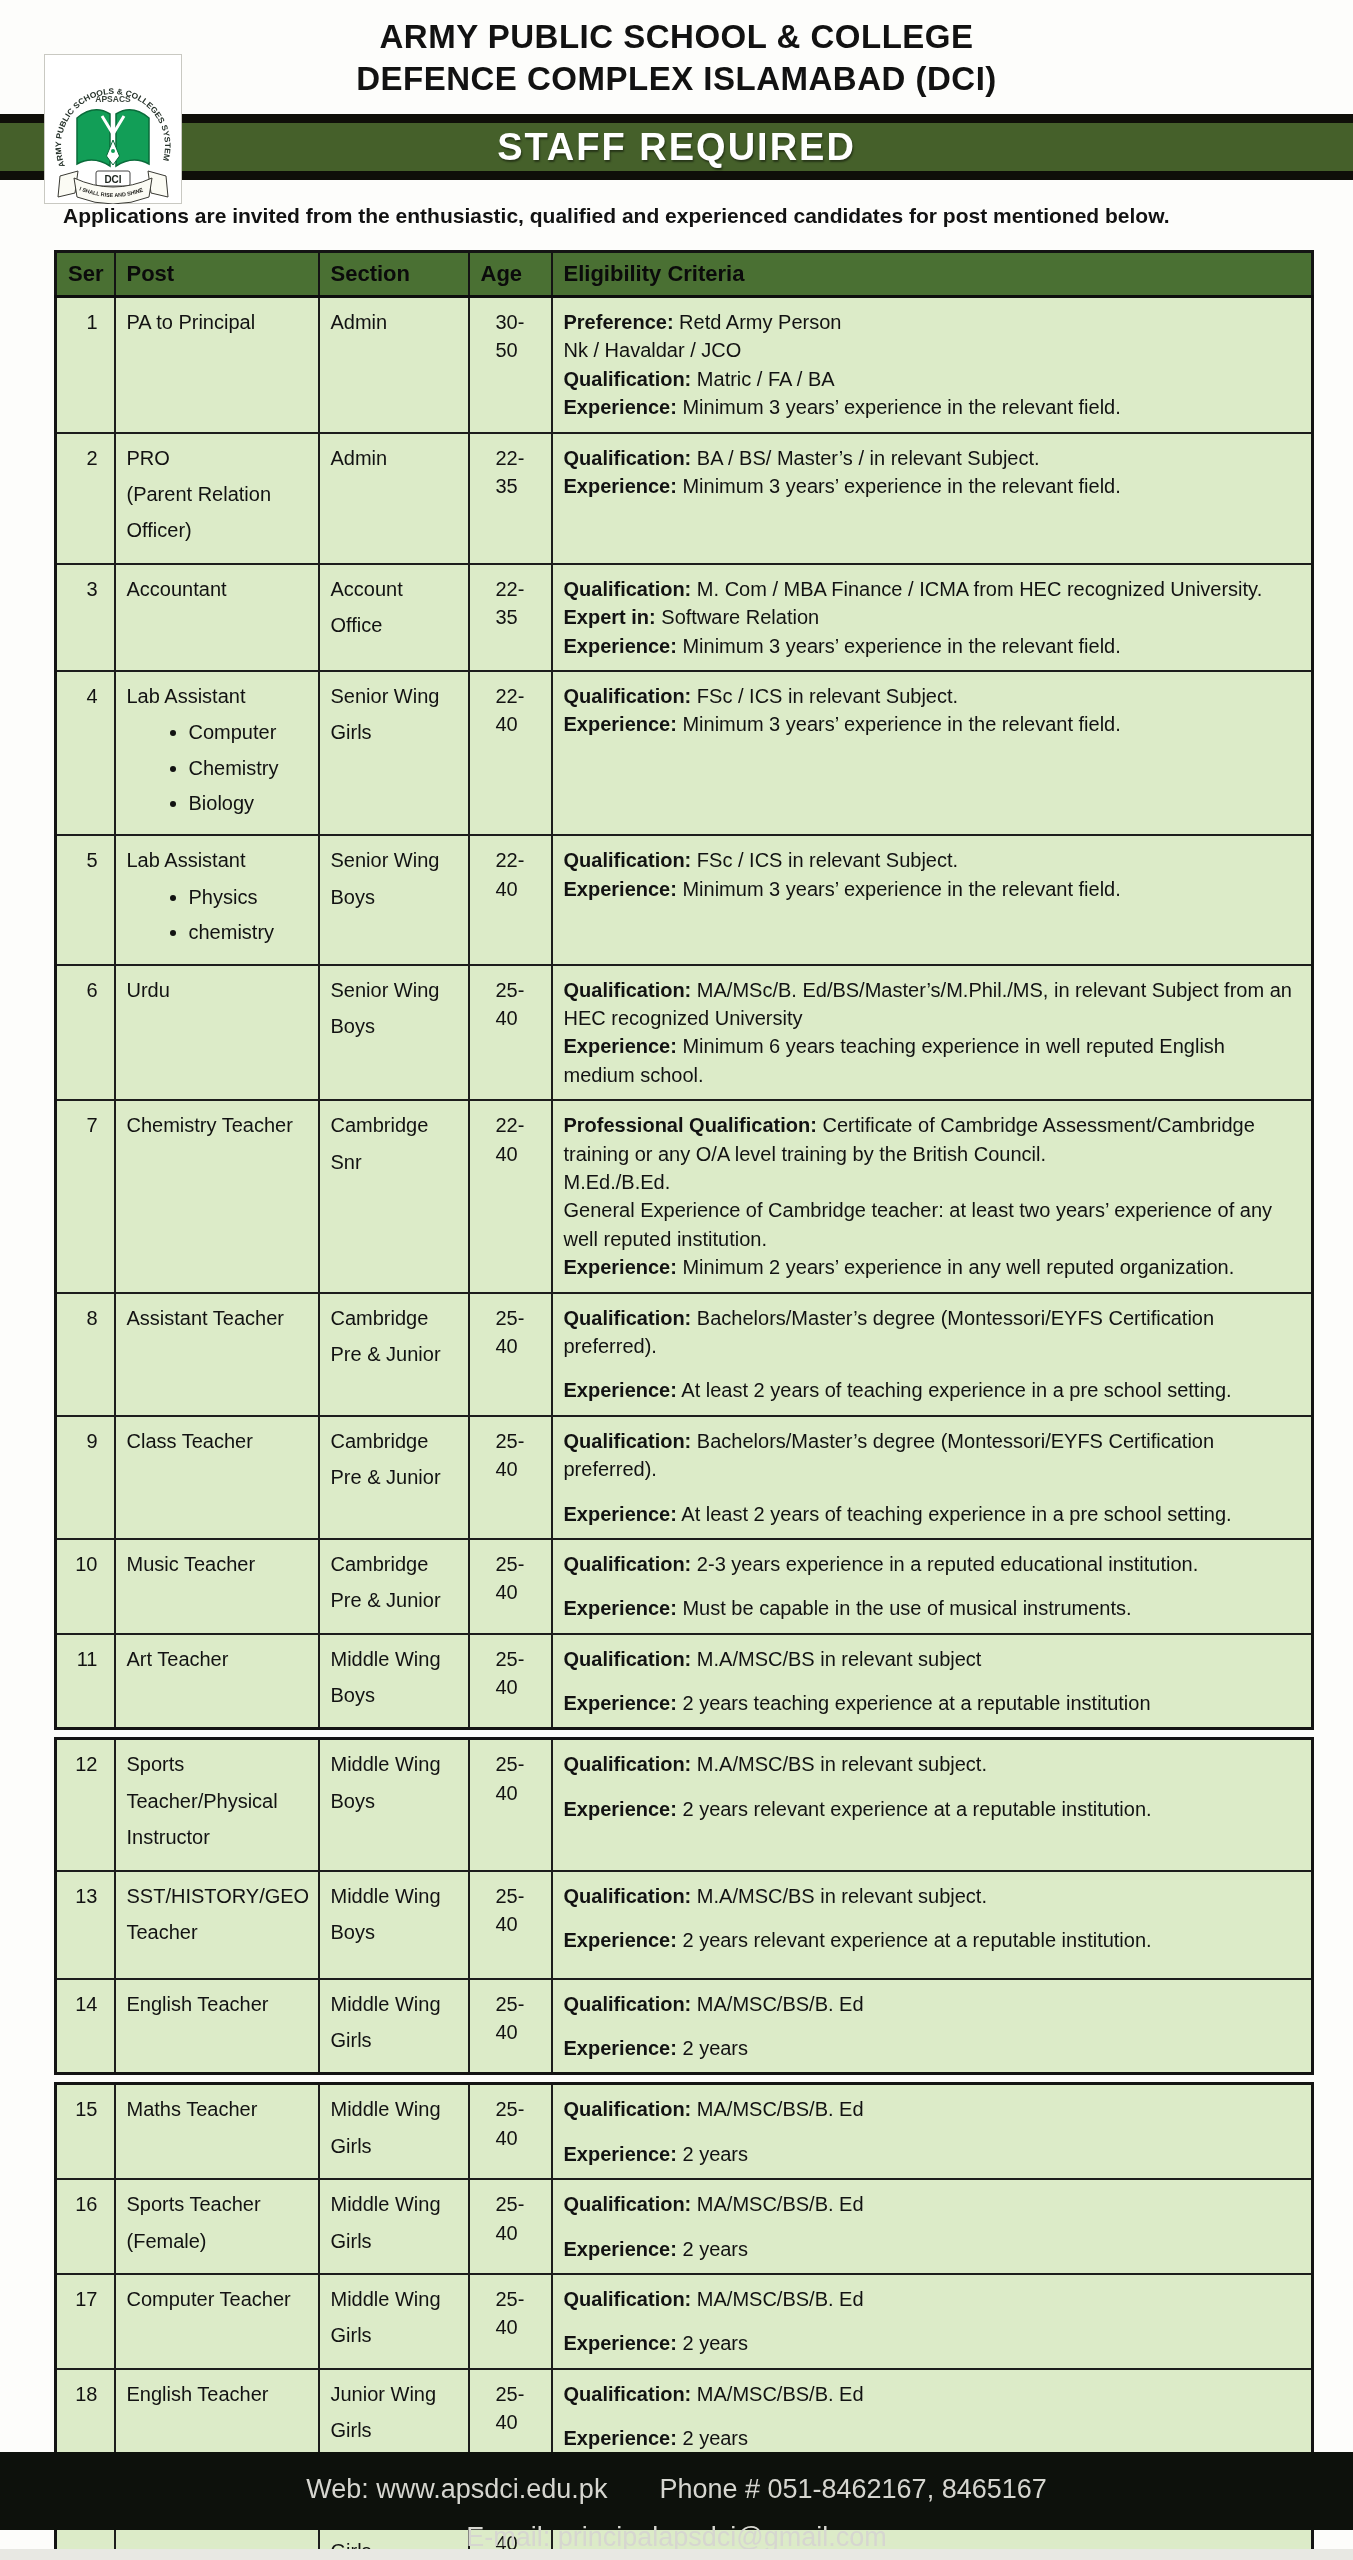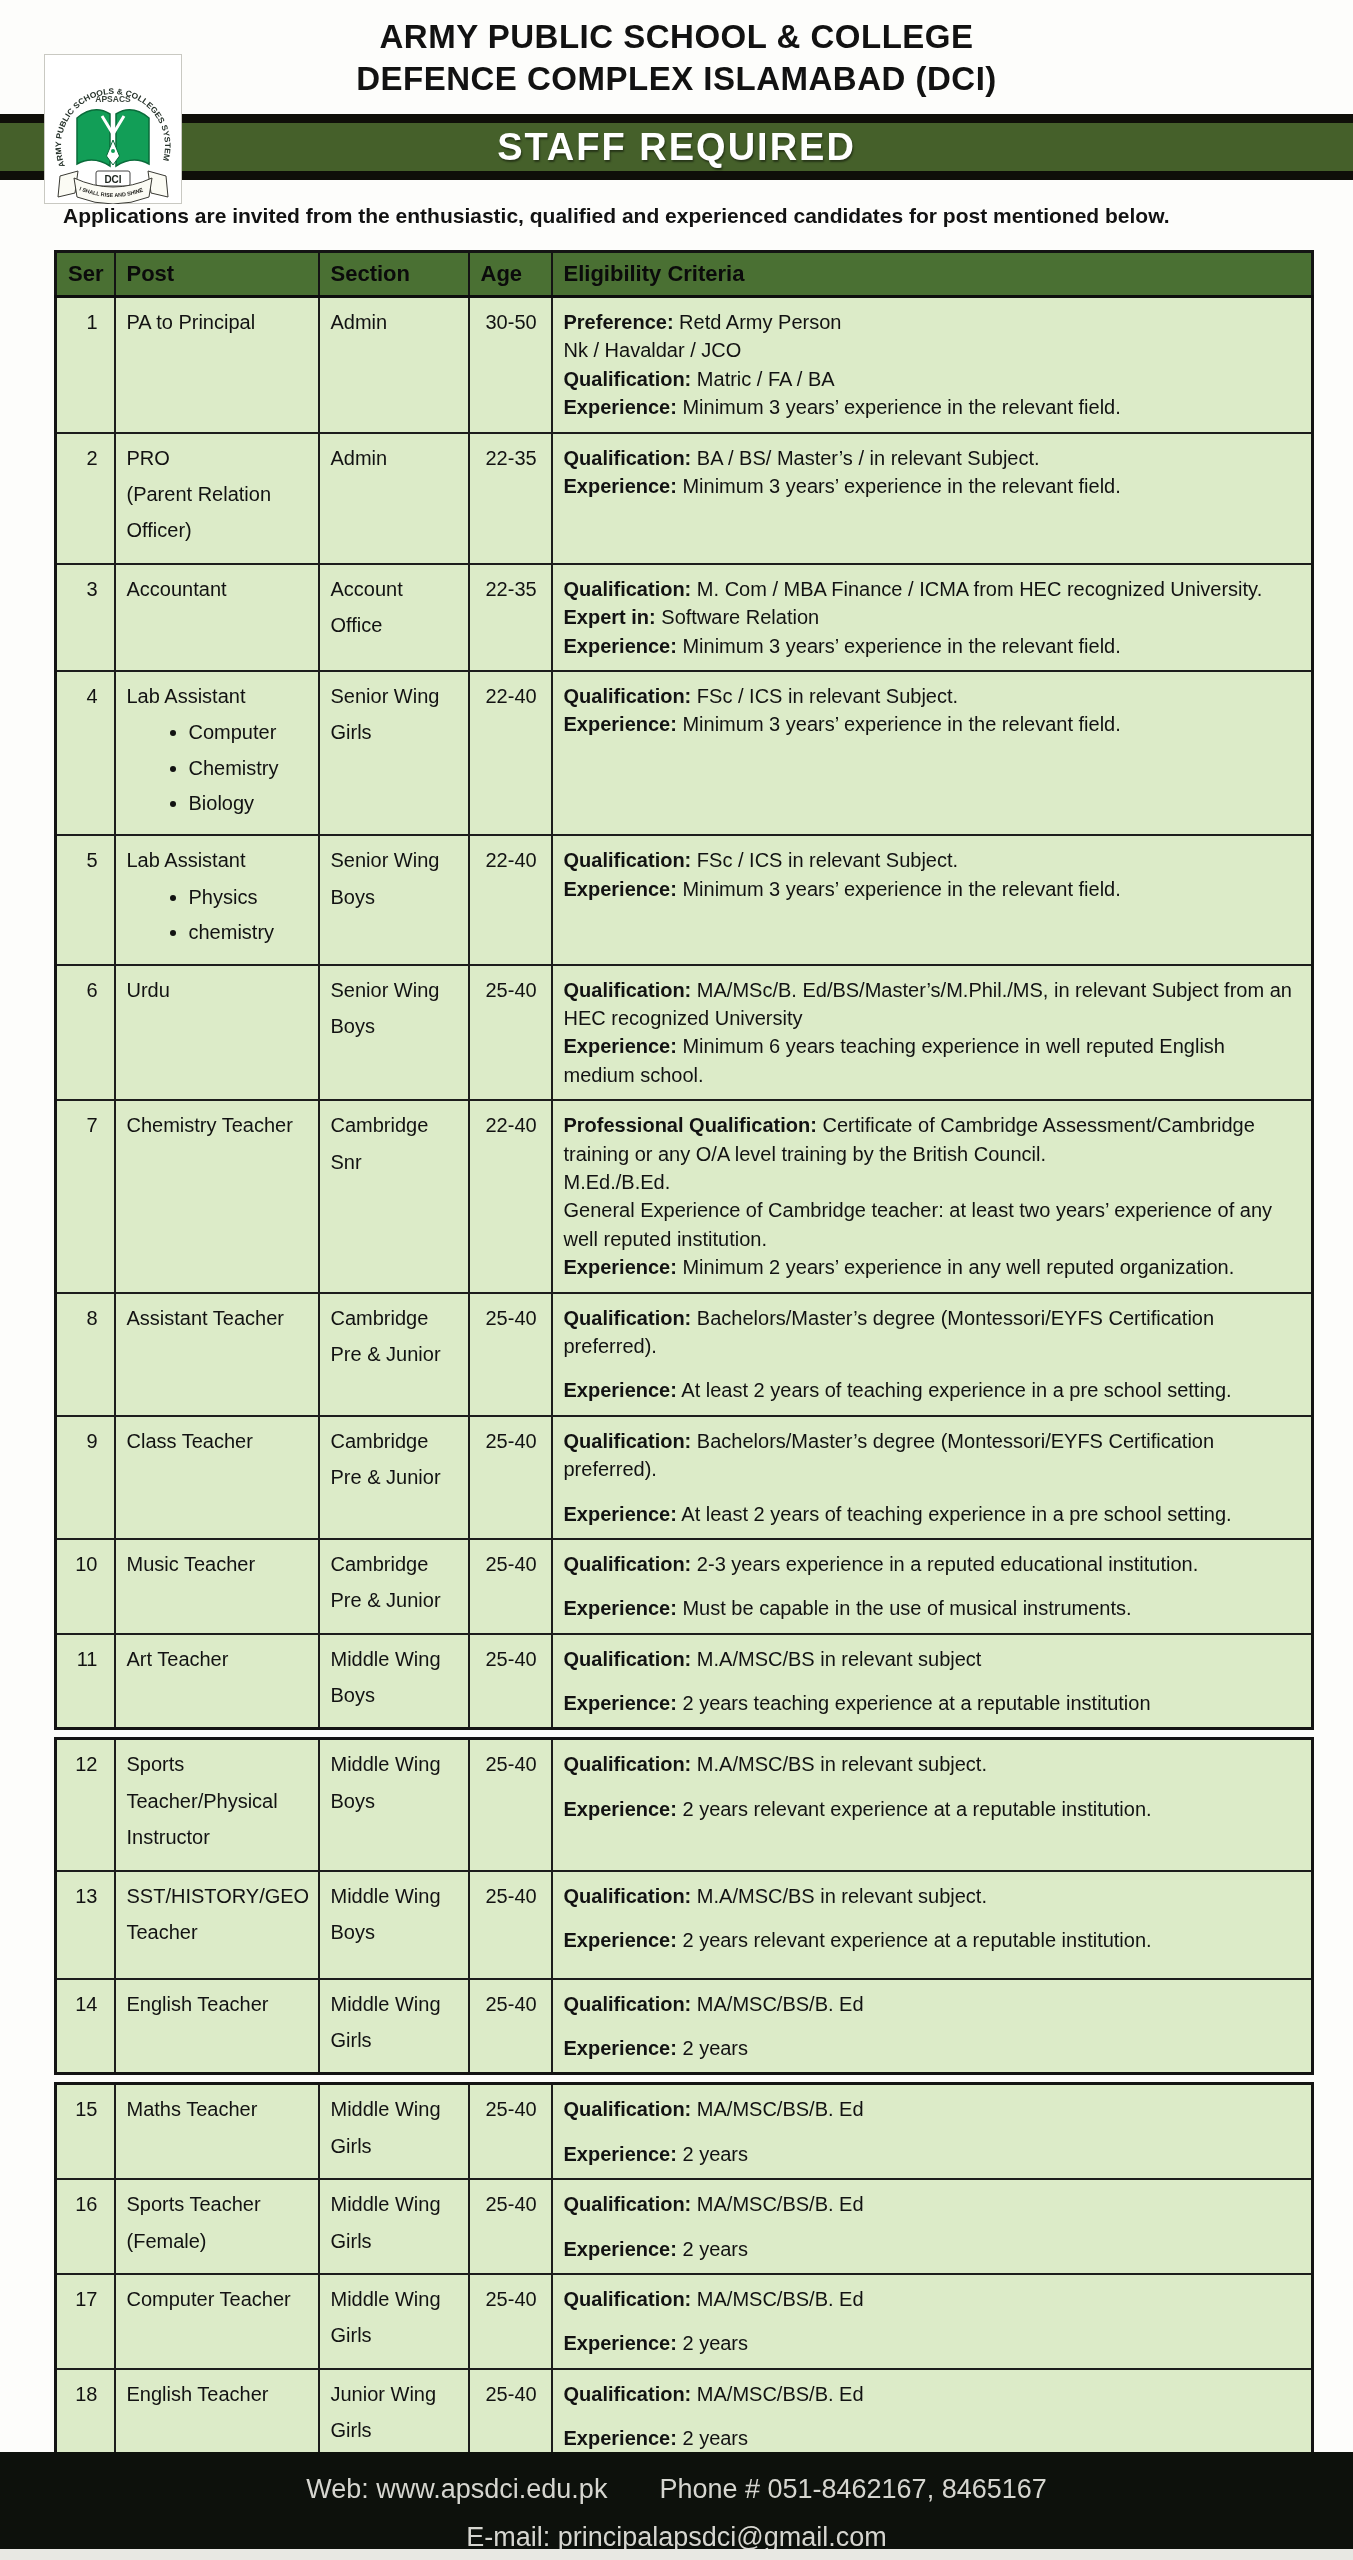--- a/index.html
+++ b/index.html
@@ -15,30 +15,30 @@
   .band span{color:#ffffff;font-weight:bold;font-size:38px;letter-spacing:2px;text-shadow:1px 2px 2px rgba(0,0,0,.45);}
   .logo{position:absolute;left:44px;top:54px;width:138px;height:150px;}
   .intro{margin:24px 0 0 63px;font-weight:bold;font-size:21px;}
 
   
   #table-area{margin:22px 0 0 54px;width:1257px;}
   table.seg{border-collapse:collapse;table-layout:fixed;width:1257px;border:3px solid #141414;margin:0 0 7px 0;}
   th{background:#4a7033;color:#0b0b0b;font-size:22px;font-weight:bold;text-align:left;padding:8px 11px;border:2px solid #141414;border-bottom:3px solid #0e0e0e;}
   td{background:#dcebc8;border:2px solid #1d1d1d;vertical-align:top;font-size:20px;padding:10px 11px;line-height:1.42;}
   .c-ser{text-align:right;padding-right:16px;}
-  .c-age{padding-left:16px;}
+  .c-age{padding-left:26px;}
   .pl{margin:0 0 8px 0;}
   ul.blts{margin:4px 0 0 0;padding-left:62px;}
   ul.blts li{margin:7px 0;}
   .c-crit p{margin:0;}
   .c-crit p.gap{height:16px;}
   .b{font-weight:bold;}
 
   
-  .f-band{position:absolute;left:0;top:2452px;width:100%;height:109px;background:#0d110c;text-align:center;color:#d6d6d0;}
+  .f-band{position:absolute;left:0;top:2452px;width:100%;height:78px;background:#0d110c;text-align:center;color:#d6d6d0;}
   .f1{padding-top:22px;font-size:27px;}
   .f1 .sep{display:inline-block;width:52px;}
   .f2{margin-top:17px;font-size:27px;}
   .strip{position:absolute;left:0;top:2549px;width:100%;height:11px;background:#e8e8e3;}
 </style>
 </head>
 <body>
 
 <div class="page">
 

